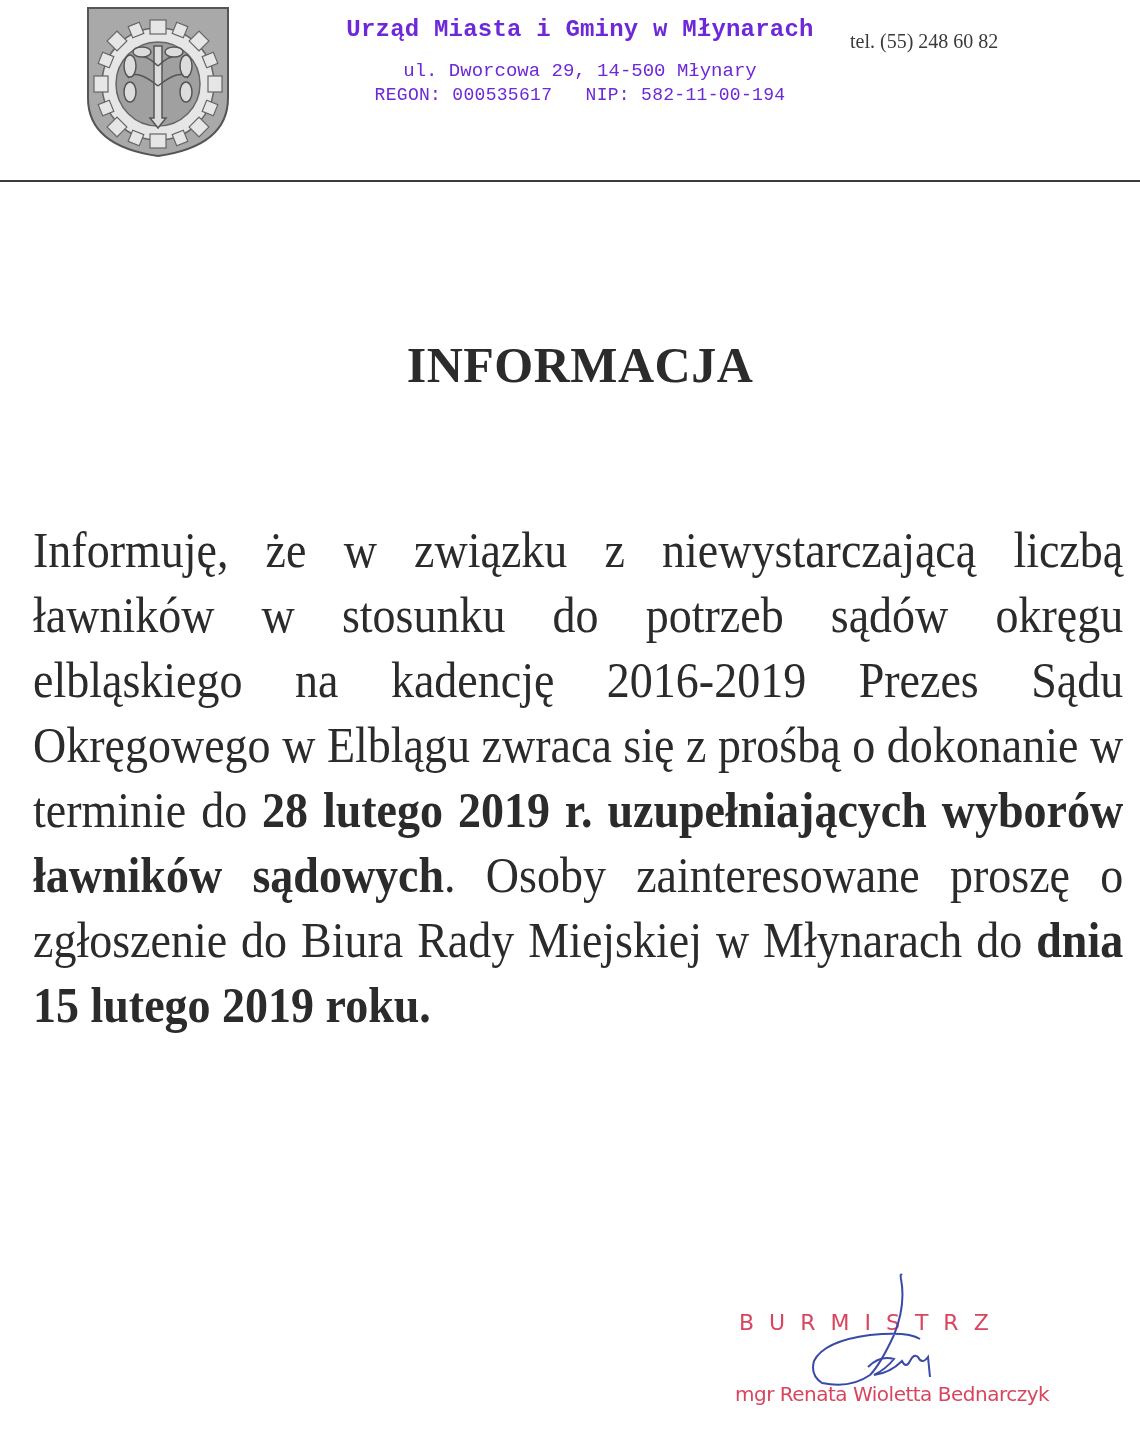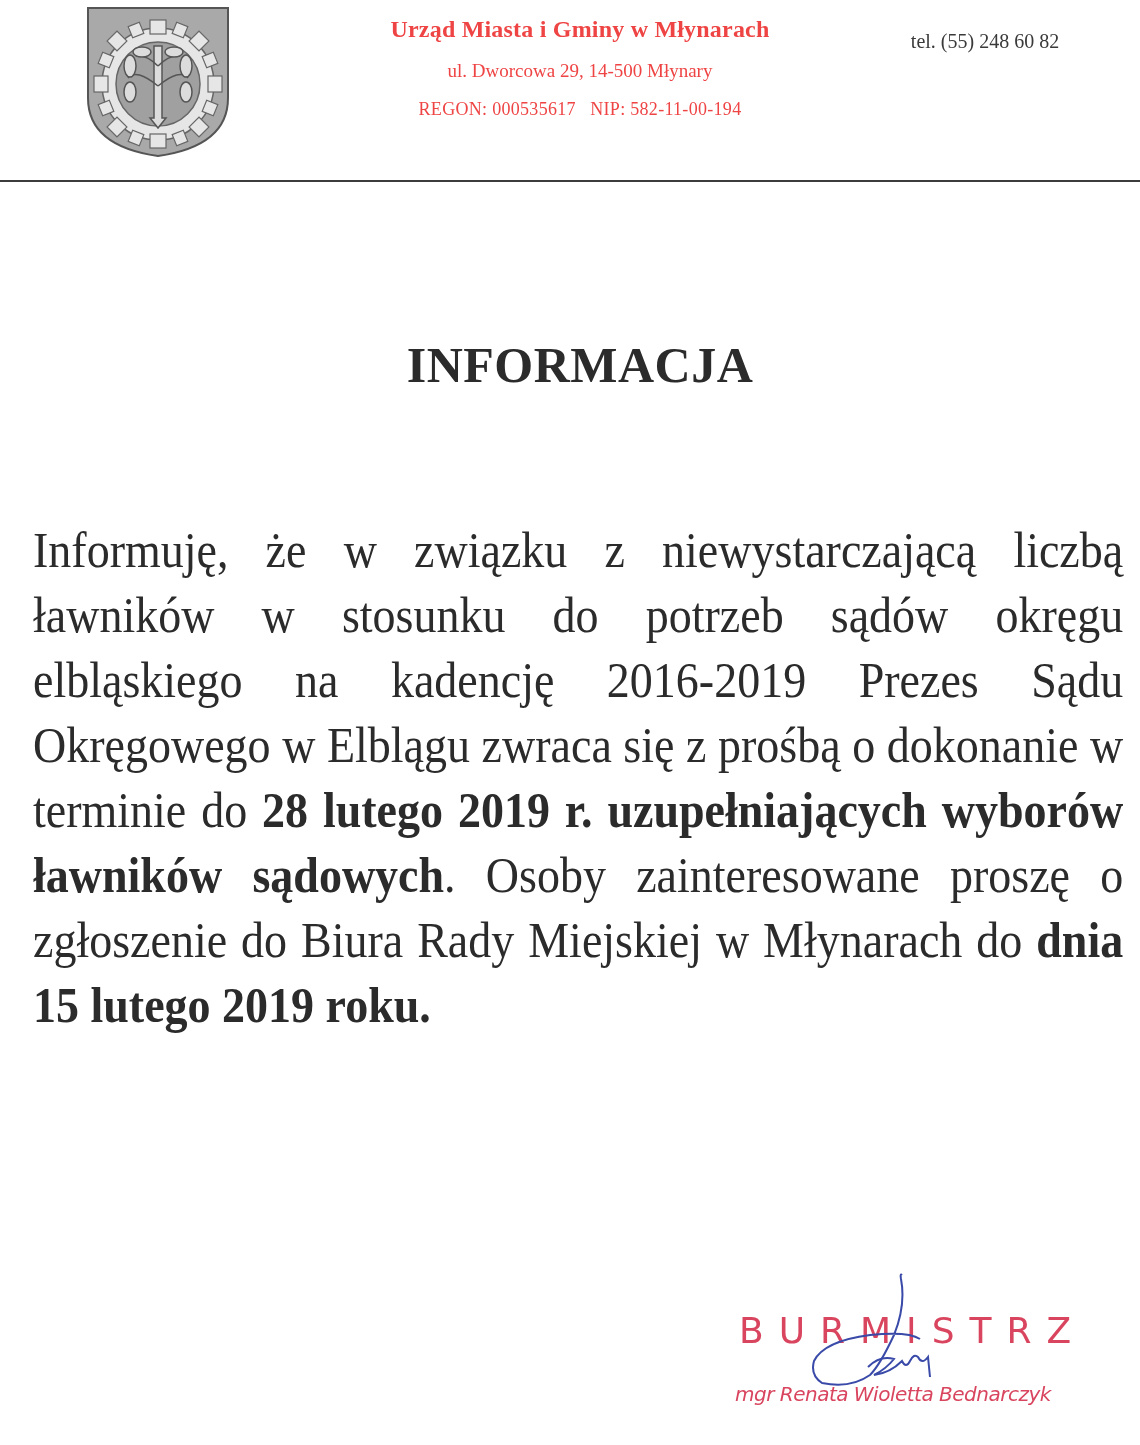--- a/index.html
+++ b/index.html
@@ -1,30 +1,30 @@
 <!DOCTYPE html>
 <html><head>
 <meta charset="utf-8">
 <style>
   html, body { margin:0; padding:0; background:#ffffff; }
   body { width:1140px; height:1445px; position:relative; overflow:hidden; color:#2e2e2e; }
   .crest { position:absolute; left:86px; top:6px; width:144px; height:152px; }
-  .org { position:absolute; left:330px; top:14px; width:500px; text-align:center; font-family:Liberation Serif, serif; color:#ef4444; }
+  .org { position:absolute; left:330px; top:14px; width:500px; text-align:center; font-family:Liberation Mono, monospace; color:#6d28d9; }
   .org .name { font-size:24px; font-weight:bold; letter-spacing:0.2px; margin-top:2px; }
   .org .addr { font-size:19px; margin-top:14px; line-height:28px; }
-  .org .ids { font-size:18px; margin-top:14px; letter-spacing:0.3px; }
-  .contact { position:absolute; left:850px; top:28px; width:270px; text-align:center; font-family:"Liberation Serif", serif; font-size:20px; color:#3a3a3a; line-height:27px; }
+  .org .ids { font-size:18px; letter-spacing:0.3px; }
+  .contact { position:absolute; left:850px; top:28px; width:270px; text-align:left; font-family:"Liberation Serif", serif; font-size:20px; color:#3a3a3a; line-height:27px; }
   .contact .gap { height:14px; }
   .rule { position:absolute; left:0; top:180px; width:1140px; height:2px; background:#3c3c3c; }
   .title { position:absolute; left:0; top:336px; width:1160px; text-align:center; font-family:"Liberation Serif", serif; font-weight:bold; font-size:50px; color:#2b2b2b; letter-spacing:0.5px; }
   .body-text { position:absolute; left:33px; top:518px; width:1090px; font-family:"Liberation Serif", serif; font-size:50px; line-height:65px; color:#2b2b2b; text-align:justify; transform:scaleX(0.92); transform-origin:left top; width:1185px; }
   .body-text b { font-weight:bold; }
   .sig { position:absolute; left:735px; top:1310px; width:330px; }
-  .sig .role { font-family:"DejaVu Sans", sans-serif; font-size:36px; color:#d9455e; letter-spacing:15px; margin-left:4px; }
-  .sig .person { position:absolute; left:0; top:72px; font-family:"DejaVu Sans", sans-serif; font-style:italic; font-size:20px; color:#d9455e; letter-spacing:-0.5px; white-space:nowrap; }
+  .sig .role { font-family:"DejaVu Sans", sans-serif; font-size:22px; color:#d9455e; letter-spacing:15px; margin-left:4px; }
+  .sig .person { position:absolute; left:0; top:72px; font-family:"DejaVu Sans", sans-serif; font-size:20px; color:#d9455e; letter-spacing:-0.5px; white-space:nowrap; }
   .sig svg { position:absolute; left:75px; top:-45px; }
 </style>
 </head>
 <body>
 
 <div class="crest">
   <svg width="144" height="152" viewBox="0 0 144 152">
     <path d="M2 2 H142 V92 Q142 140 72 150 Q2 140 2 92 Z" fill="#a9a9a9" stroke="#555" stroke-width="2"></path>
     <g fill="#e6e6e6" stroke="#666" stroke-width="1.5">
       <circle cx="72" cy="78" r="56"></circle>

